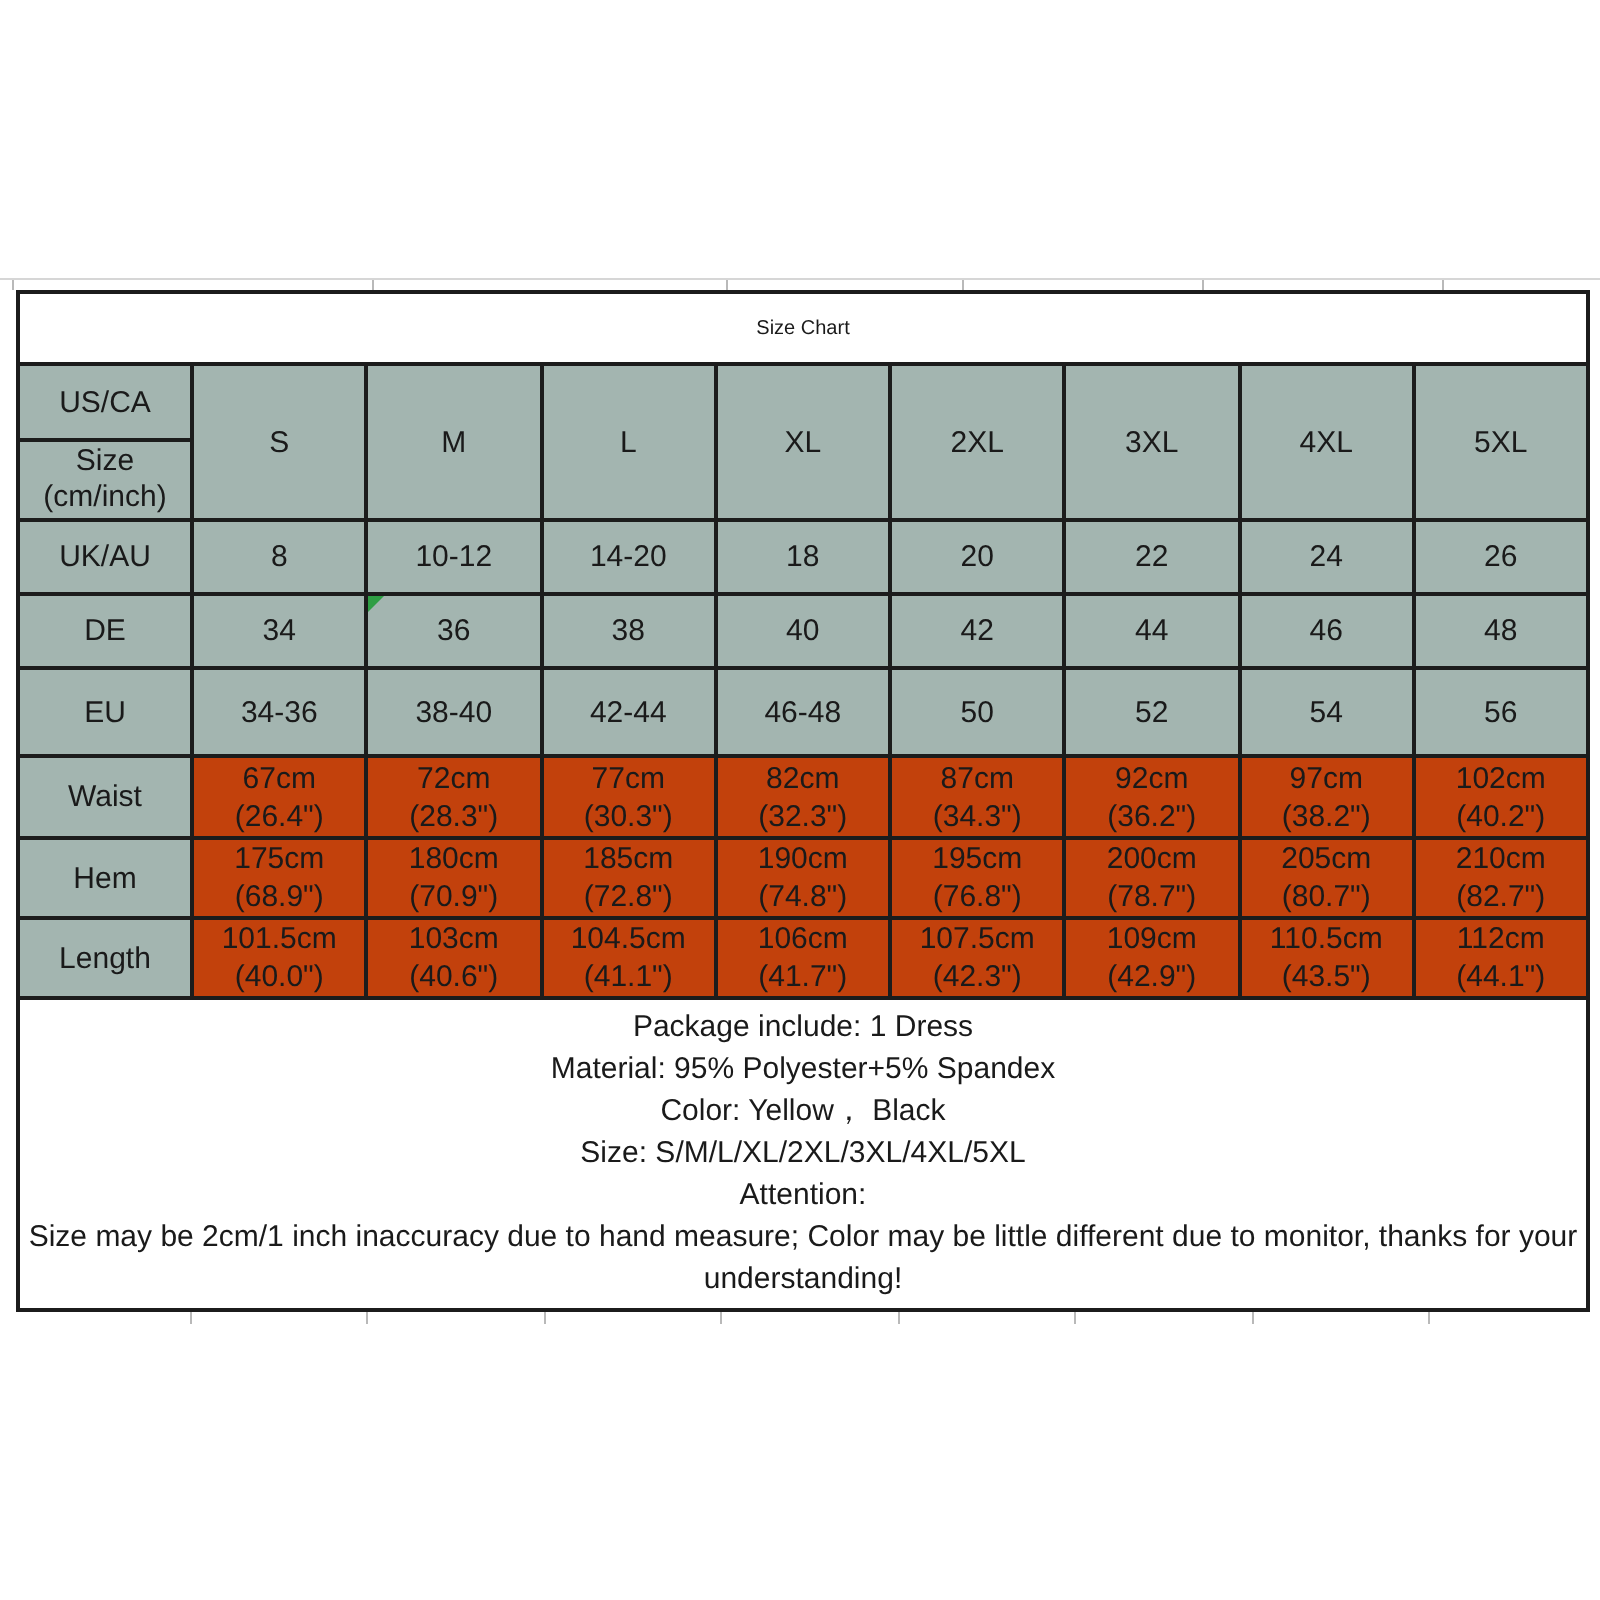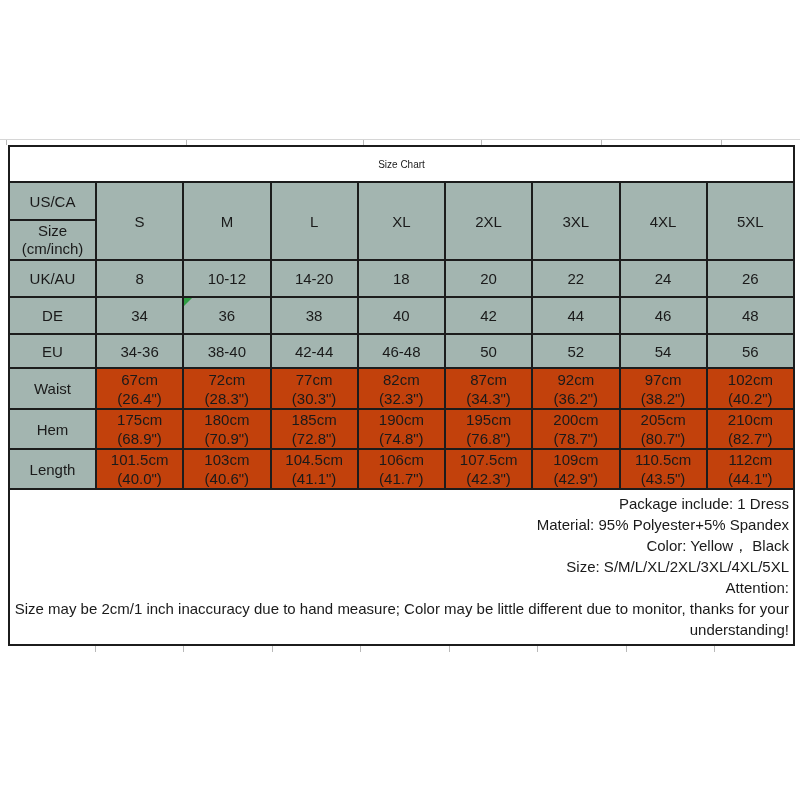--- a/index.html
+++ b/index.html
@@ -50,21 +50,21 @@
     border-right:8px solid transparent;
   }
   .notes{
     border:2px solid var(--border);
     border-top:none;
     box-sizing:border-box;
     width:100%;
     padding:3px 4px 4px 4px;
     font-size:15px;
     line-height:21px;
-    text-align:right;
+    text-align:center;
     background:#fff;
   }
   .notes div{white-space:normal;}
   .stub-row{position:relative;height:7px;}
 </style>
 </head>
 <body>
 
 <div class="hairline"></div>
 <div class="stub" style="left:6px"></div>
@@ -120,21 +120,21 @@
           <td class="shaded">DE</td>
           <td class="shaded">34</td>
           <td class="shaded">36<span class="err-marker"></span></td>
           <td class="shaded">38</td>
           <td class="shaded">40</td>
           <td class="shaded">42</td>
           <td class="shaded">44</td>
           <td class="shaded">46</td>
           <td class="shaded">48</td>
         </tr>
-        <tr style="height: 34px;">
+        <tr style="height: 44px;">
           <td class="shaded">EU</td>
           <td class="shaded">34-36</td>
           <td class="shaded">38-40</td>
           <td class="shaded">42-44</td>
           <td class="shaded">46-48</td>
           <td class="shaded">50</td>
           <td class="shaded">52</td>
           <td class="shaded">54</td>
           <td class="shaded">56</td>
         </tr>

